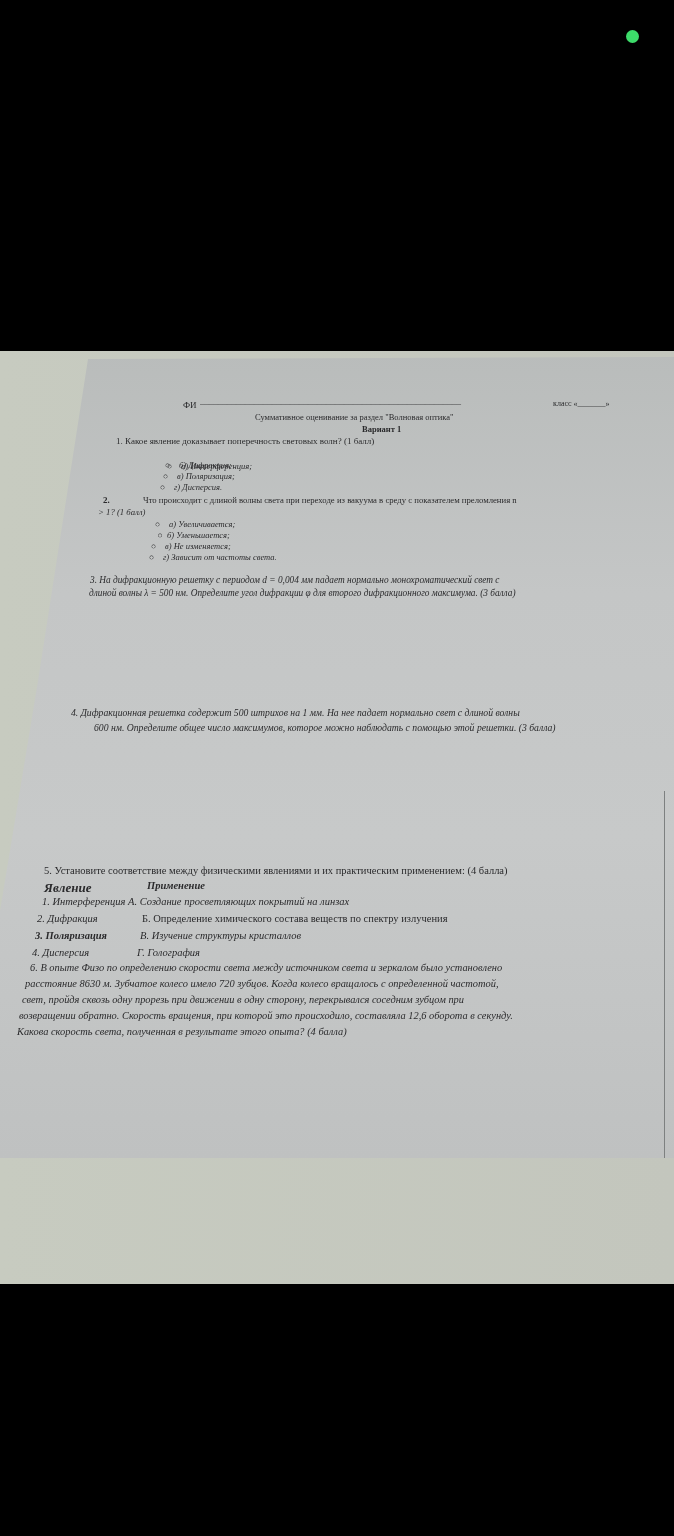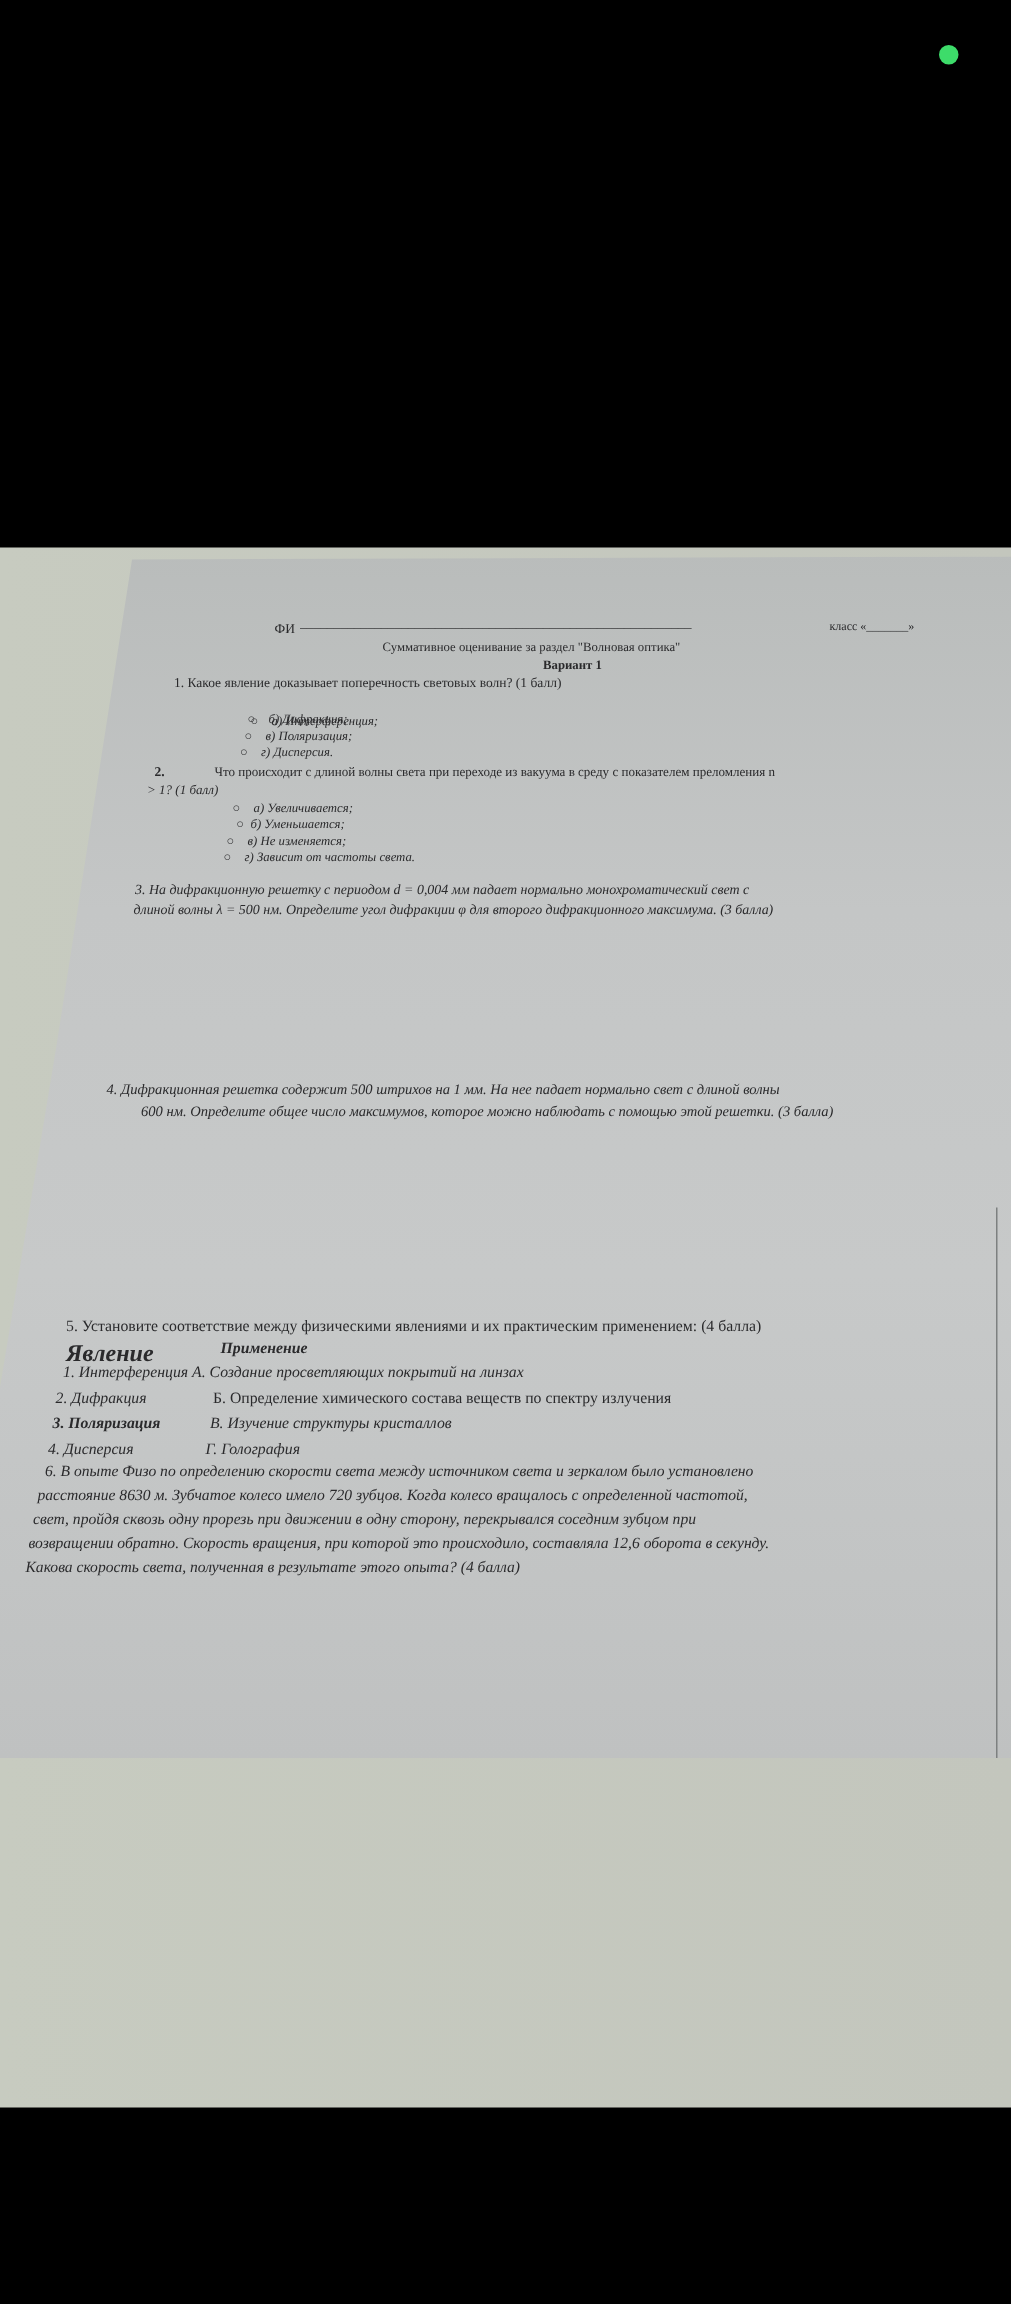--- a/index.html
+++ b/index.html
@@ -8,21 +8,21 @@
       position: relative; overflow: hidden;
       font-family: "Liberation Serif", "DejaVu Serif", serif;
       color: #2a2a2c;
     }
     .status-dot {
       position: absolute; left: 626px; top: 30px;
       width: 13px; height: 13px; border-radius: 50%;
       background: #3ddc6a;
     }
     .photo {
-      position: absolute; left: 0; top: 365px; width: 674px; height: 1040px;
+      position: absolute; left: 0; top: 351px; width: 674px; height: 933px;
       background: linear-gradient(90deg, #c7cbc0 0%, #c3c6bd 100%);
       overflow: hidden;
     }
     .sheet {
       position: absolute; left: 0; top: 0; width: 674px; height: 807px;
       background: linear-gradient(180deg, #b9bcbb 0%, #c4c6c6 30%, #c7c9c9 60%, #bfc1c1 100%);
       clip-path: polygon(88px 8px, 674px 6px, 674px 807px, 0px 807px, 0px 560px, 38px 330px);
     }
     .right-line {
       position: absolute; left: 664px; top: 440px; width: 1px; height: 367px;
@@ -62,21 +62,21 @@
   <div class="txt i" style="left:151px;top:191px;font-size:8.5px;"><span class="bullet">○</span><span>в) Не изменяется;</span></div>
   <div class="txt i" style="left:149px;top:202px;font-size:8.5px;"><span class="bullet">○</span><span>г) Зависит от частоты света.</span></div>
 
   <div class="txt i" style="left:90px;top:225px;font-size:9.3px;">3. На дифракционную решетку с периодом d = 0,004 мм падает нормально монохроматический свет с</div>
   <div class="txt i" style="left:89px;top:238px;font-size:9.3px;">длиной волны λ = 500 нм. Определите угол дифракции φ для второго дифракционного максимума. (3 балла)</div>
 
   <div class="txt i" style="left:71px;top:357px;font-size:9.7px;">4. Дифракционная решетка содержит 500 штрихов на 1 мм. На нее падает нормально свет с длиной волны</div>
   <div class="txt i" style="left:70px;top:372px;font-size:9.7px;padding-left:24px;">600 нм. Определите общее число максимумов, которое можно наблюдать с помощью этой решетки. (3 балла)</div>
 
   <div class="txt" style="left:44px;top:515px;font-size:10.5px;">5. Установите соответствие между физическими явлениями и их практическим применением: (4 балла)</div>
-  <div class="txt b i" style="left:44px;top:530px;font-size:16px;font-style:italic;">Явление</div>
+  <div class="txt b i" style="left:44px;top:530px;font-size:13px;font-style:italic;">Явление</div>
   <div class="txt b i" style="left:147px;top:530px;font-size:10.5px;">Применение</div>
 
   <div class="txt i" style="left:42px;top:546px;font-size:10.5px;"><span>1. Интерференция</span> <span>А. Создание просветляющих покрытий на линзах</span></div>
   <div class="txt i" style="left:37px;top:563px;font-size:10.5px;">2. Дифракция</div>
   <div class="txt" style="left:142px;top:563px;font-size:10.5px;">Б. Определение химического состава веществ по спектру излучения</div>
   <div class="txt i" style="left:35px;top:580px;font-size:10.5px;font-weight:bold;">3. Поляризация</div>
   <div class="txt i" style="left:140px;top:580px;font-size:10.5px;">В. Изучение структуры кристаллов</div>
   <div class="txt i" style="left:32px;top:597px;font-size:10.5px;">4. Дисперсия</div>
   <div class="txt i" style="left:137px;top:597px;font-size:10.5px;">Г. Голография</div>
 

